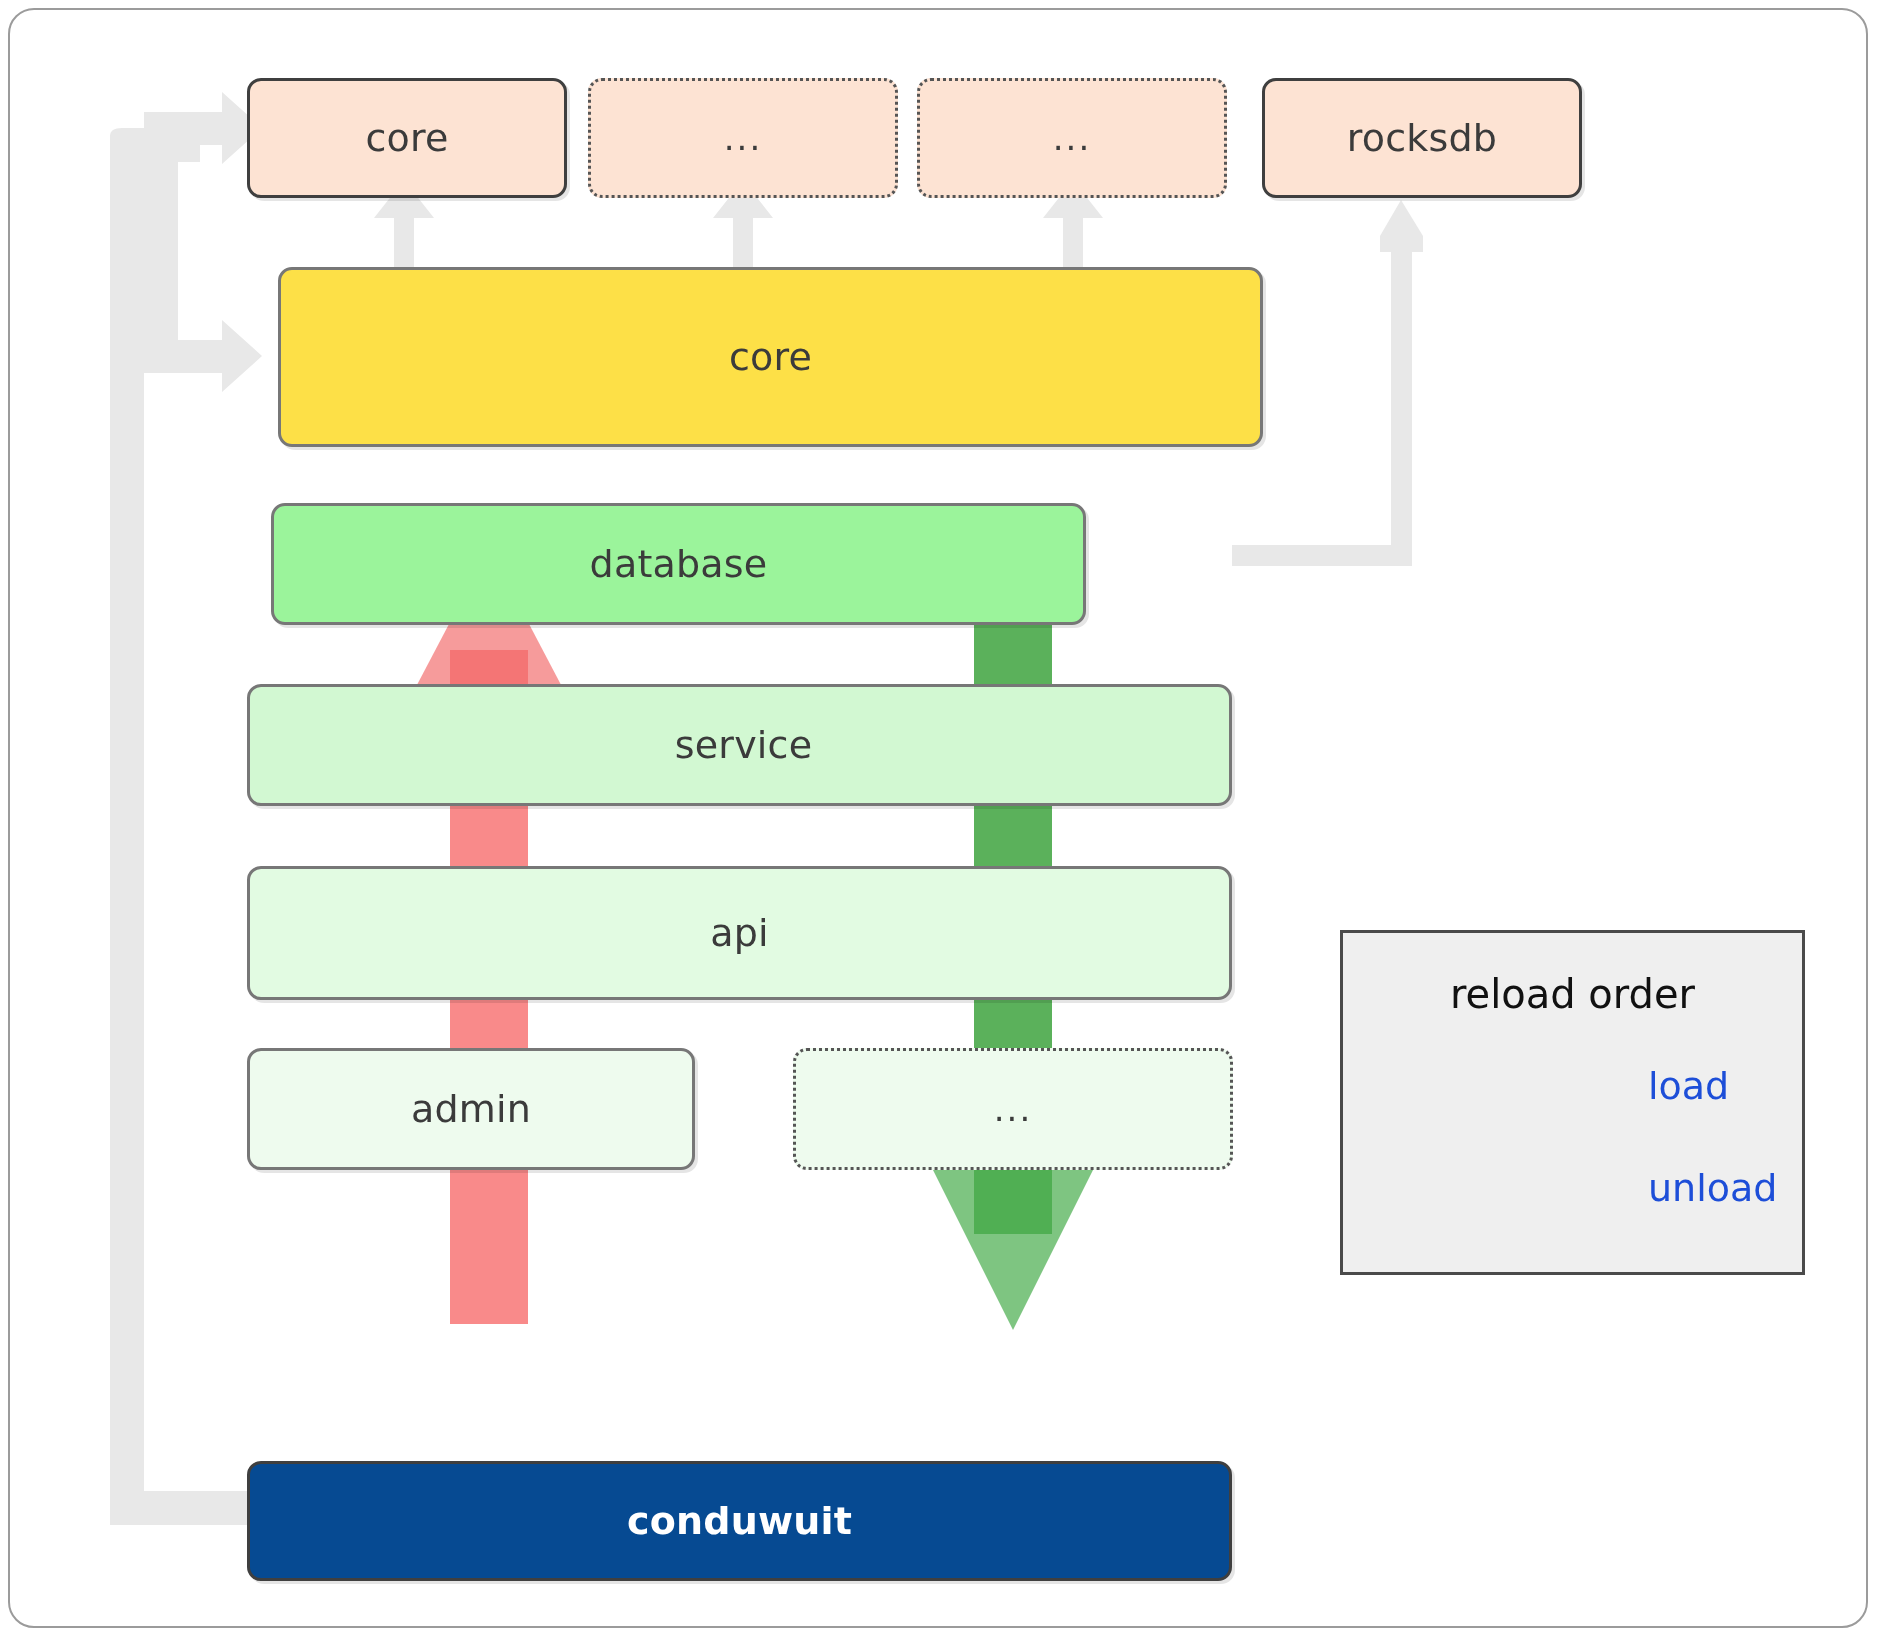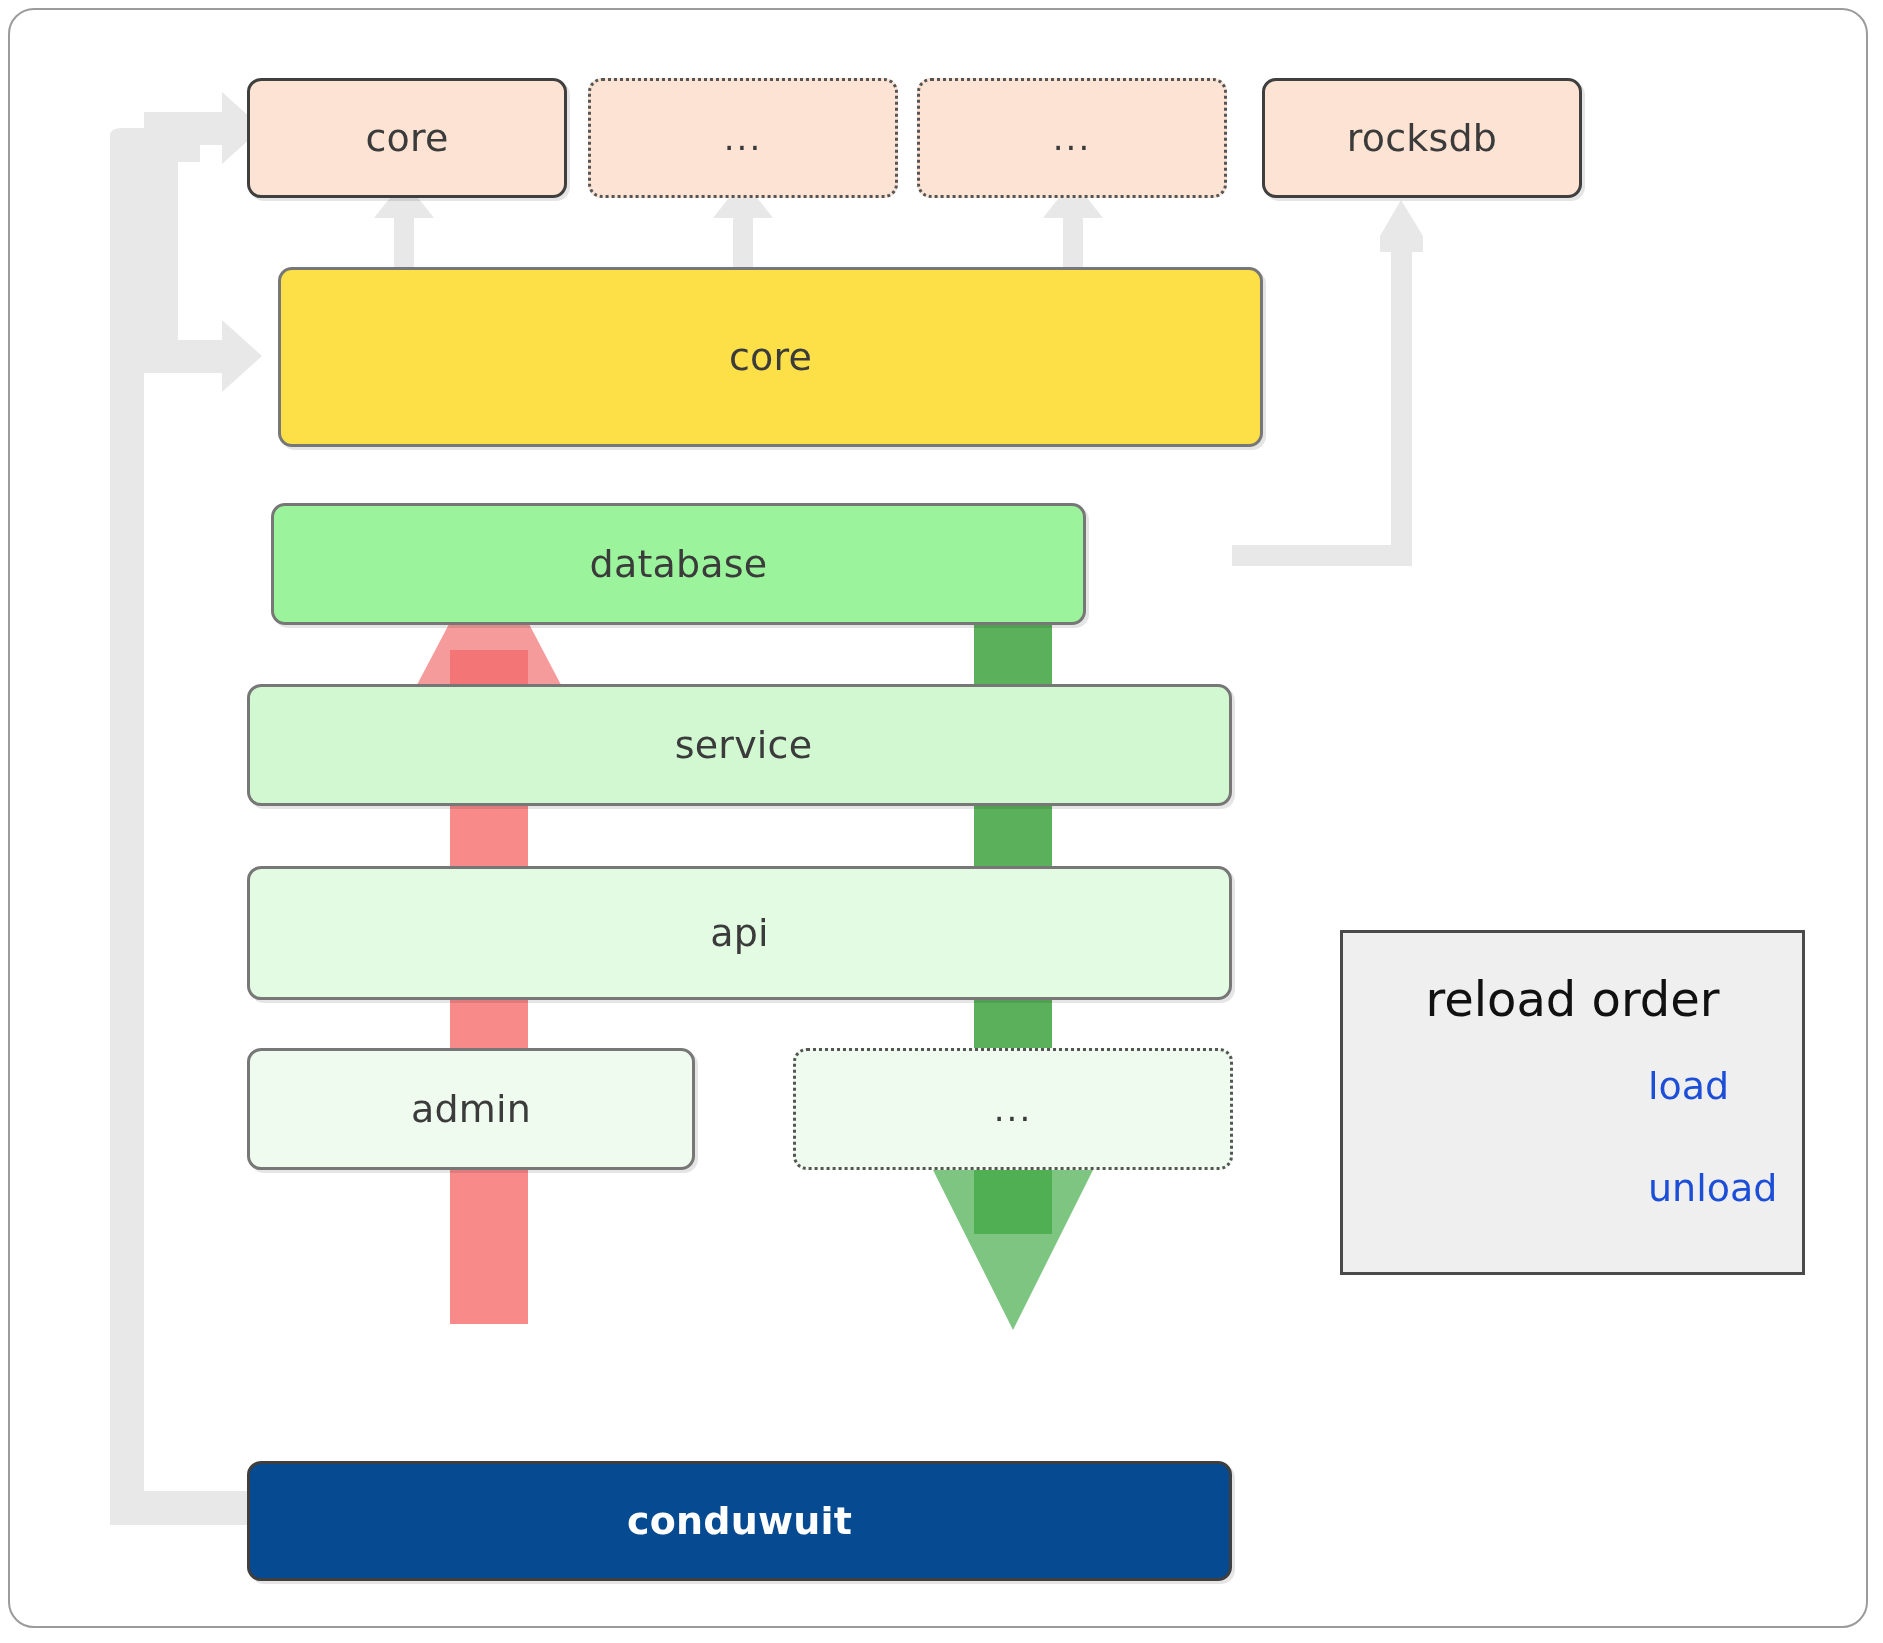--- a/index.html
+++ b/index.html
@@ -51,21 +51,21 @@
     position: absolute;
     background: #efefef;
     border: 3px solid #4a4a4a;
     box-sizing: border-box;
   }
   .legend-title {
     position: absolute;
     left: 0; right: 0;
     top: 38px;
     text-align: center;
-    font-size: 48px;
+    font-size: 40px;
     color: #111111;
   }
   .legend-row-label {
     position: absolute;
     font-size: 38px;
     color: #1d4ed8;
   }
 
   
   svg.overlay {

